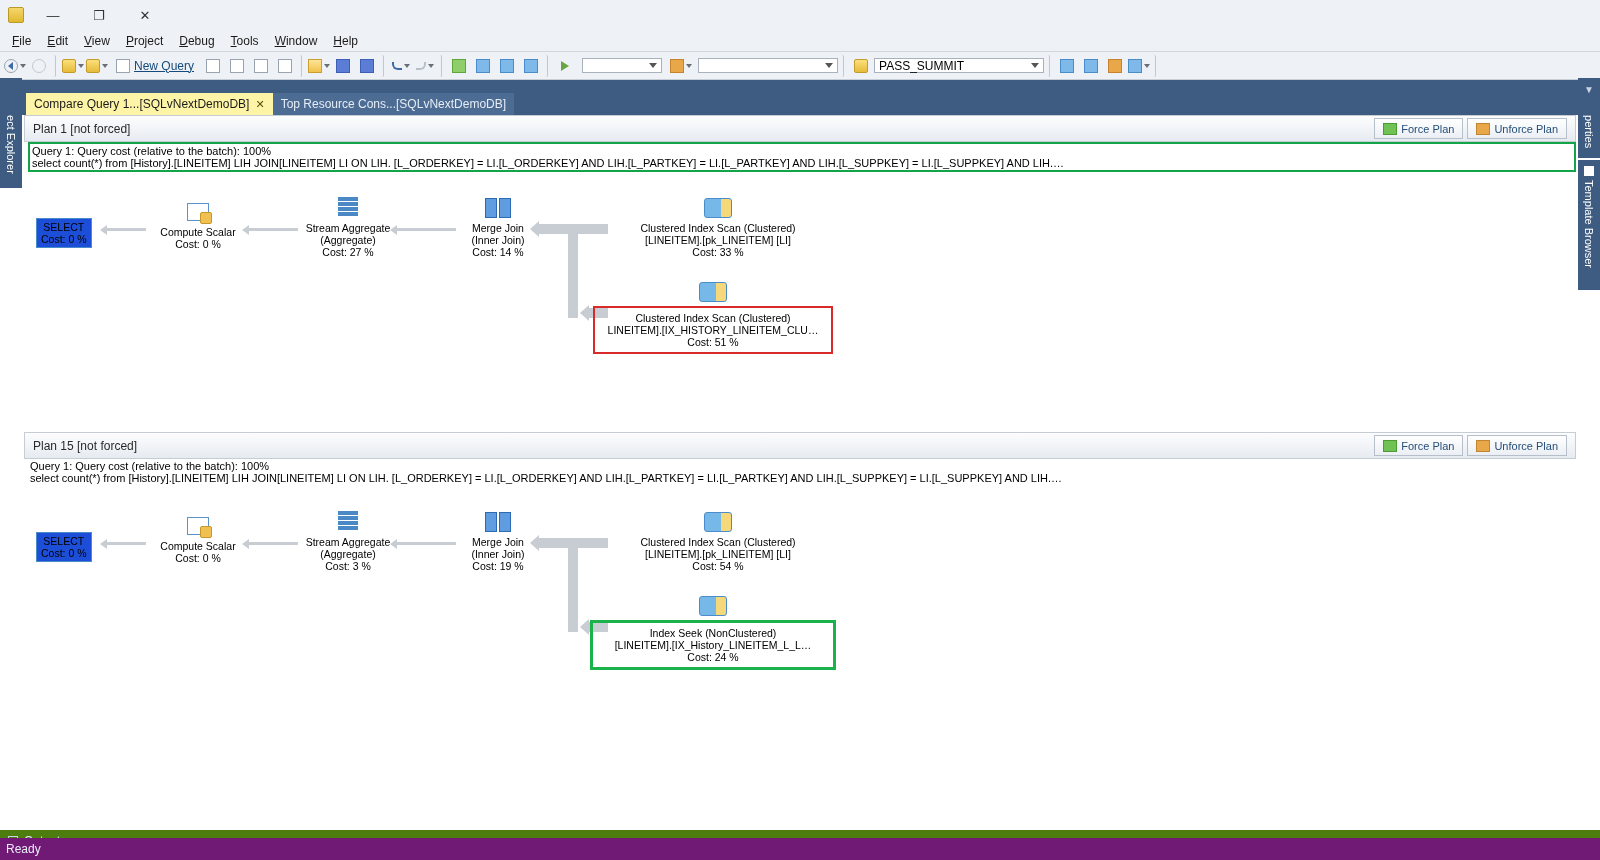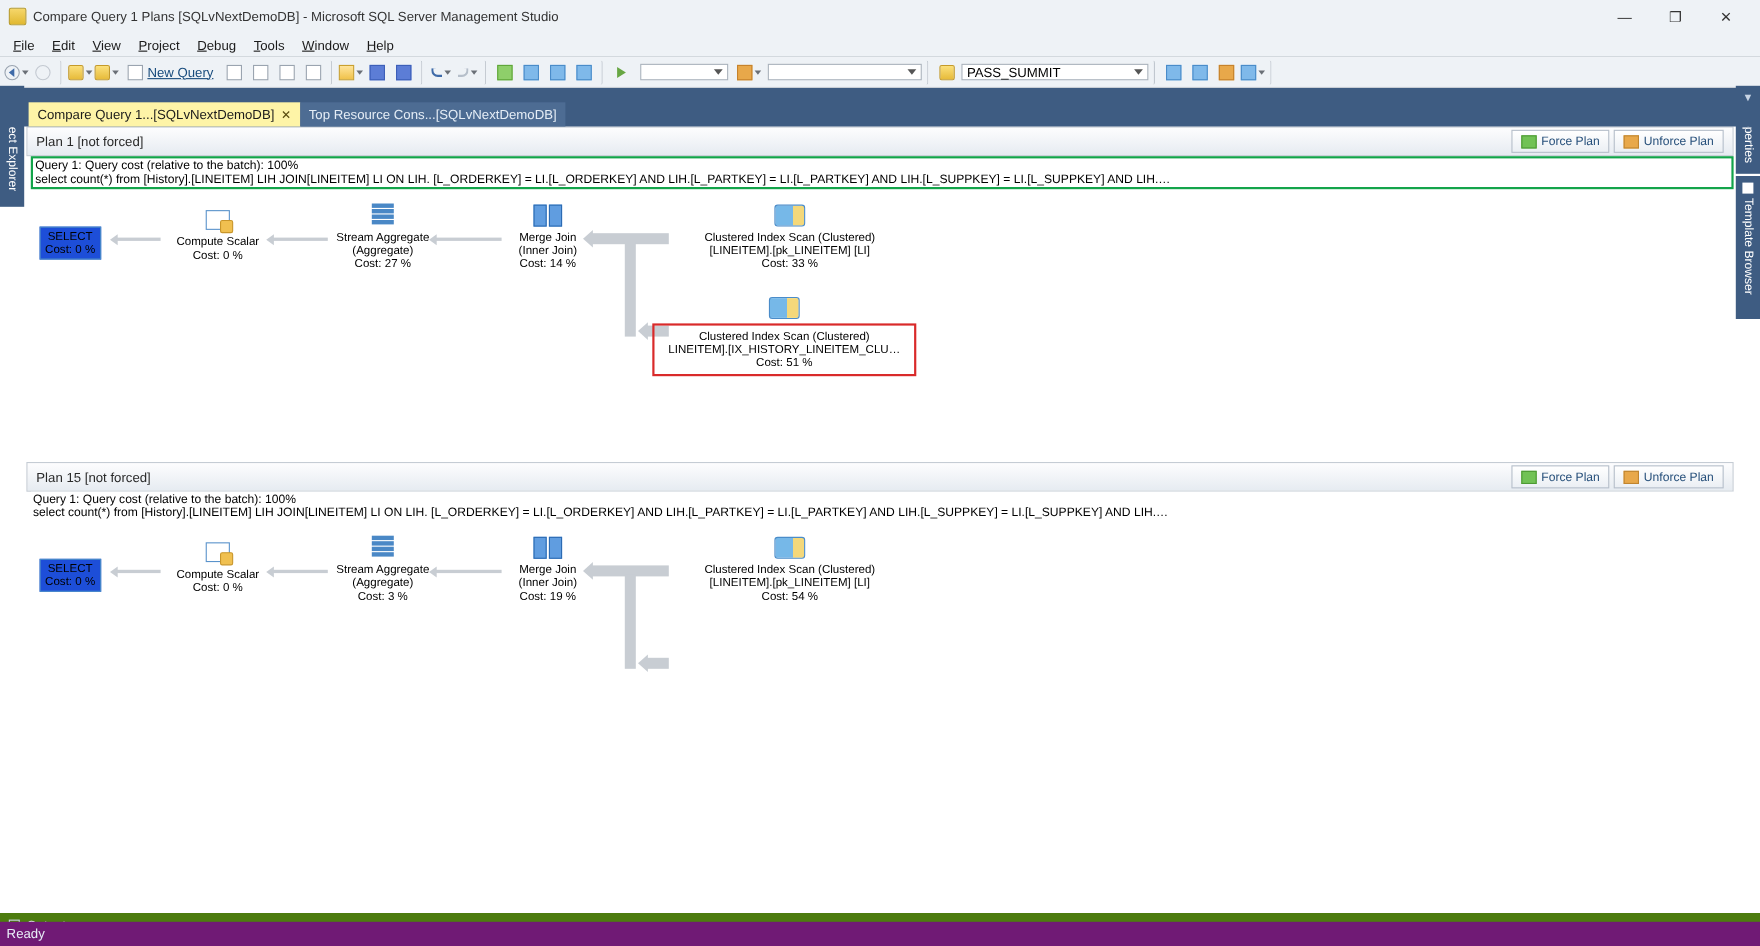--- a/index.html
+++ b/index.html
@@ -51,21 +51,21 @@
 
 
 .plan-header { height: 27px; background: linear-gradient(#fdfdfe,#e6ebf1); border: 1px solid #c5ccd4; display: flex; align-items: center; padding: 0 8px; font-size: 12px; color: #2a2a2a; margin-left: 24px; margin-right: 24px; }
 .plan-header .spacer { flex: 1; }
 .plan-btn { display: flex; align-items: center; gap: 4px; padding: 2px 8px; border: 1px solid #b6bfca; background: linear-gradient(#fff,#ebeff4); margin-left: 4px; font-size: 11px; color: #264f7a; height: 21px; }
 .plan-btn .pi { width: 14px; height: 12px; }
 .pi.green { background: #71c255; border: 1px solid #4d9a34; }
 .pi.org { background: #e8a84a; border: 1px solid #c08530; }
 
 
-.query-box { margin: 0 24px 4px 28px; border: 2px solid #13a44a; background: #fff; padding: 1px 2px; font-family: Consolas, monospace; font-size: 11px; white-space: nowrap; overflow: hidden; color: #000; }
+.query-box { margin: 0 24px 16px 28px; border: 2px solid #13a44a; background: #fff; padding: 1px 2px; font-family: Consolas, monospace; font-size: 11px; white-space: nowrap; overflow: hidden; color: #000; }
 .query-box .ln1 { color: #000; }
 .query-box .ln2 { color: #0a7c34; text-decoration: underline; }
 .query-box.noborder { border: none; padding: 1px 2px 2px 2px; }
 
 
 .plan-canvas { position: relative; margin: 4px 24px 4px 28px; background: #fff; }
 .plan-canvas.p1 { height: 240px; }
 .plan-canvas.p2 { height: 260px; }
 
 .op { position: absolute; text-align: center; font-family: Consolas, monospace; font-size: 10.5px; color: #000; }
@@ -95,21 +95,20 @@
 .output-bar { height: 22px; background: #4d7c0f; display: flex; align-items: center; padding: 0 8px; position: absolute; bottom: 8px; left: 0; right: 0; }
 .output-bar .pin { width: 10px; height: 10px; border: 1px solid #c8d4e4; margin-right: 6px; }
 .output-bar .txt { color: #e8eef7; font-size: 12px; }
 .statusbar { height: 22px; background: #701a75; display: flex; align-items: center; padding: 0 6px; position: absolute; bottom: 0; left: 0; right: 0; color: #e8eef7; font-size: 12px; }
 </style>
 </head>
 <body>
 
 <div class="titlebar">
   <div class="app-icon"></div>
-  <div class="title-text">Compare Query 1 Plans [SQLvNextDemoDB] - Microsoft SQL Server Management Studio</div>
   <div class="win-controls">
     <div class="win-btn">—</div>
     <div class="win-btn">❐</div>
     <div class="win-btn">✕</div>
   </div>
 </div>
 
 <div class="menubar">
   <div class="menu-item"><u>F</u>ile</div>
   <div class="menu-item"><u>E</u>dit</div>
@@ -378,20 +377,30 @@
     <div class="op-lbl">Cost: 19 %</div>
   </div>
   <div class="op" style="left:575px;top:8px;width:230px">
     <div class="op-icon">
         <div class="ico-scan"></div>
       </div>
     <div class="op-lbl">Clustered Index Scan (Clustered)</div>
     <div class="op-lbl">[LINEITEM].[pk_LINEITEM] [LI]</div>
     <div class="op-lbl">Cost: 54 %</div>
   </div>
+  <div class="op" style="left:562px;top:92px;width:246px">
+    <div class="op-icon">
+        <div class="ico-scan"></div>
+      </div>
+    <div class="hl-green">
+      <div class="op-lbl">Index Seek (NonClustered)</div>
+      <div class="op-lbl">[LINEITEM].[IX_History_LINEITEM_L_L…</div>
+      <div class="op-lbl">Cost: 24 %</div>
+    </div>
+  </div>
 </div>
 
 <div class="output-bar">
   <span class="pin"></span>
   <span class="txt">Output</span>
 </div>
 
 <div class="statusbar">
   <span>Ready</span>
 </div>

